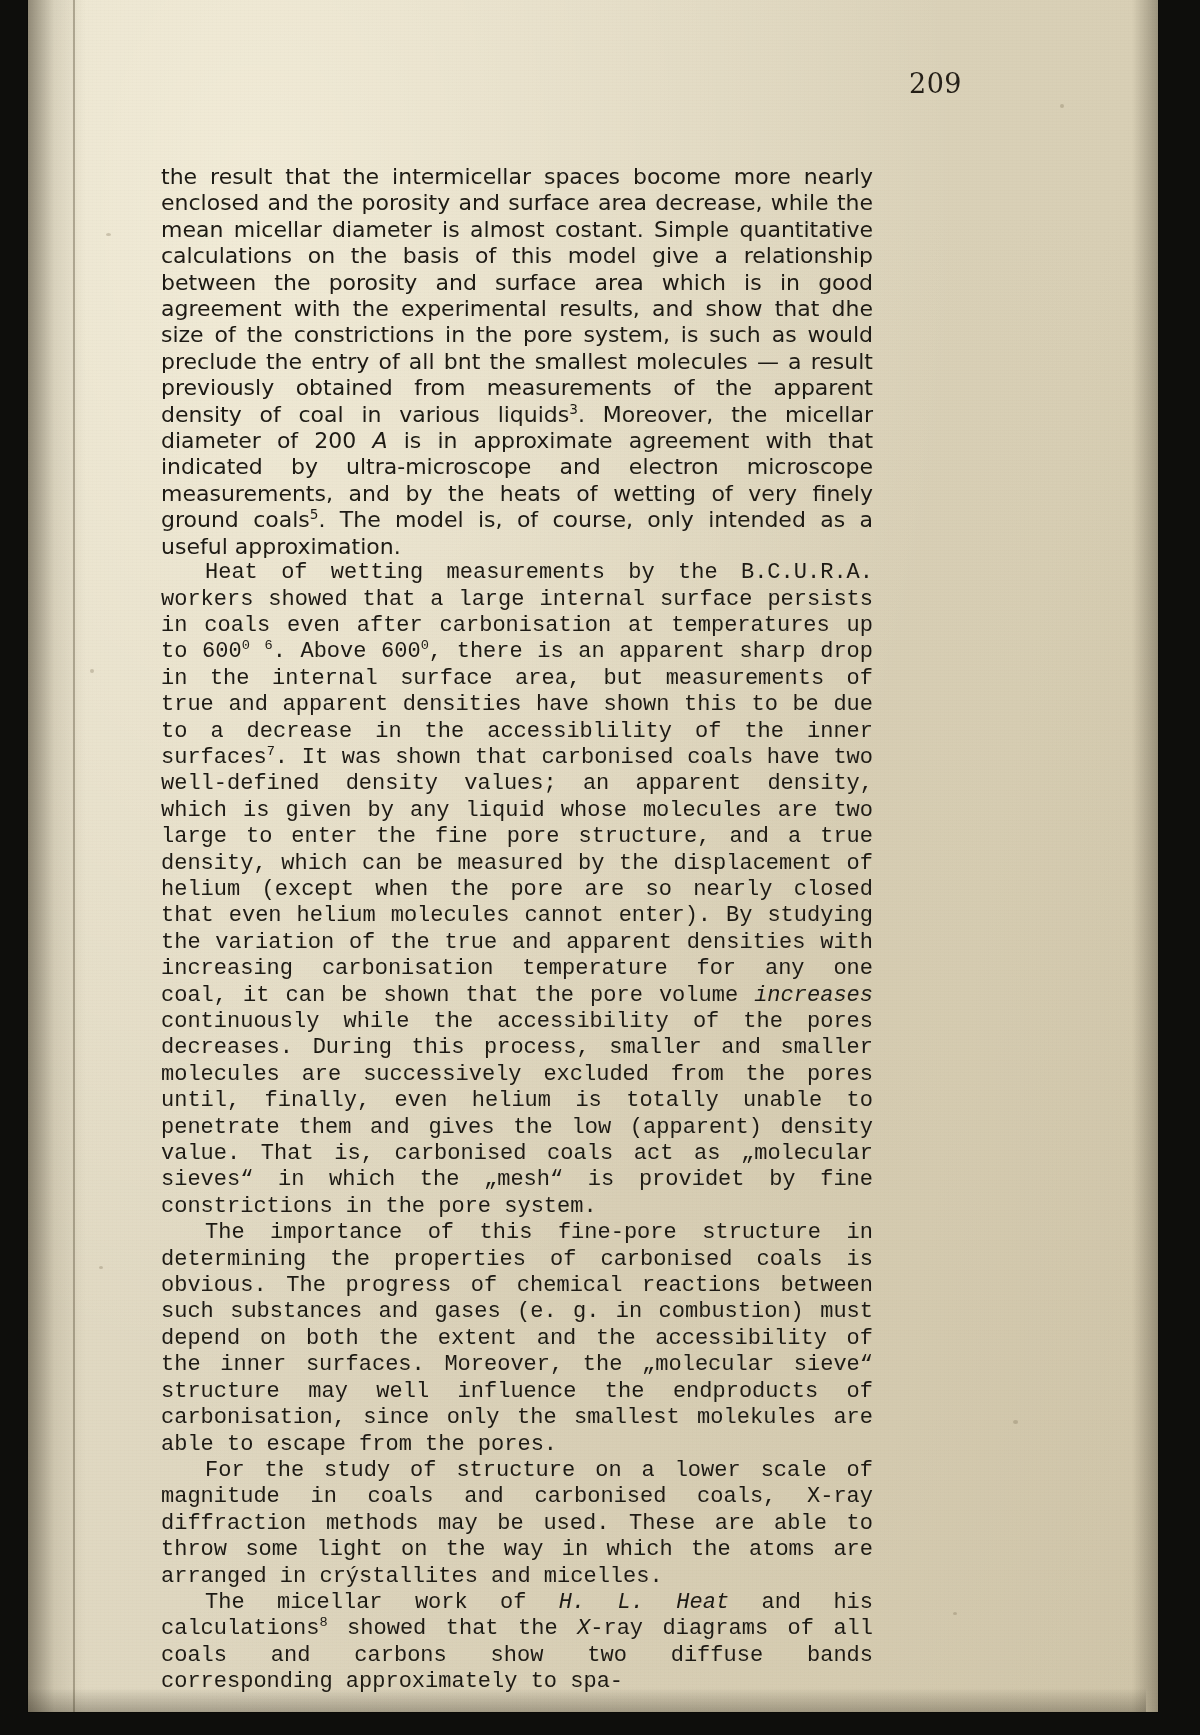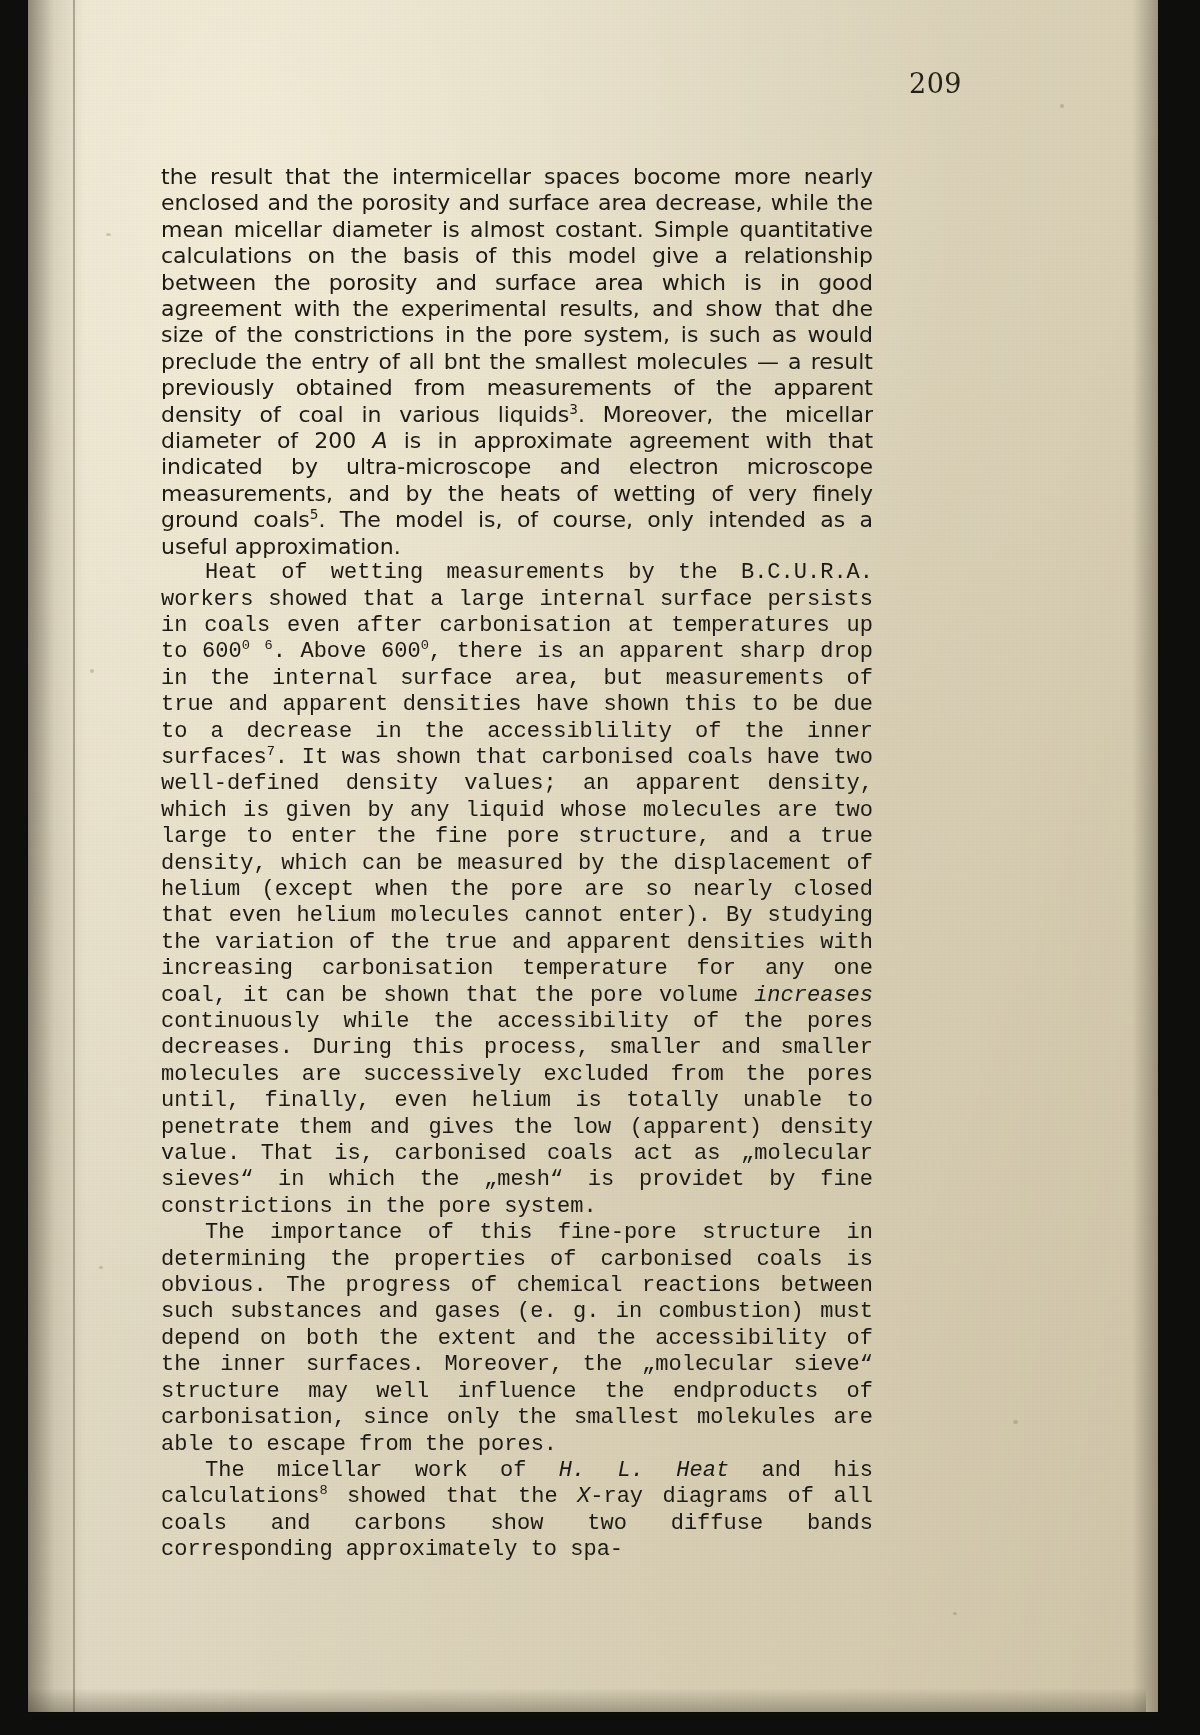--- a/index.html
+++ b/index.html
@@ -152,17 +152,18 @@
     <div class="speck" style="left:1032px;top:104px;  width:4px;  height:4px;"></div>
     <div class="speck" style="left:985px; top:1420px; width:5px;  height:4px;"></div>
     <div class="speck" style="left:925px; top:1612px; width:4px;  height:3px;"></div>
 
     <div id="page-number">209</div>
 
     <div id="text-column">
         <p class=""><span>the result that the intermicellar spaces bocome more nearly enclosed and the porosity and surface area decrease, while the mean micellar diameter is almost costant. Simple quantitative calculations on the basis of this model give a relationship between the porosity and surface area which is in good agreement with the experimental results, and show that dhe size of the constrictions in the pore system, is such as would preclude the entry of all bnt the smallest molecules — a result previously obtained from measurements of the apparent density of coal in various liquids</span><sup>3</sup><span>. Moreover, the micellar diameter of 200 </span><span class="it">A</span><span> is in approximate agreement with that indicated by ultra-microscope and electron microscope measurements, and by the heats of wetting of very finely ground coals</span><sup>5</sup><span>. The model is, of course, only intended as a useful approximation.</span></p>
         <p class="indent"><span>Heat of wetting measurements by the B.C.U.R.A. workers showed that a large internal surface persists in coals even after carbonisation at temperatures up to 600</span><sup>0</sup><span> </span><sup>6</sup><span>. Above 600</span><sup>0</sup><span>, there is an apparent sharp drop in the internal surface area, but measurements of true and apparent densities have shown this to be due to a decrease in the accessiblility of the inner surfaces</span><sup>7</sup><span>. It was shown that carbonised coals have two well-defined density values; an apparent density, which is given by any liquid whose molecules are two large to enter the fine pore structure, and a true density, which can be measured by the displacement of helium (except when the pore are so nearly closed that even helium molecules cannot enter). By studying the variation of the true and apparent densities with increasing carbonisation temperature for any one coal, it can be shown that the pore volume </span><span class="it">increases</span><span> continuously while the accessibility of the pores decreases. During this process, smaller and smaller molecules are successively excluded from the pores until, finally, even helium is totally unable to penetrate them and gives the low (apparent) density value. That is, carbonised coals act as „molecular sieves“ in which the „mesh“ is providet by fine constrictions in the pore system.</span></p>
         <p class="indent"><span>The importance of this fine-pore structure in determining the properties of carbonised coals is obvious. The progress of chemical reactions between such substances and gases (e. g. in combustion) must depend on both the extent and the accessibility of the inner surfaces. Moreover, the „molecular sieve“ structure may well influence the endproducts of carbonisation, since only the smallest molekules are able to escape from the pores.</span></p>
+        <p class="indent"><span>For the study of structure on a lower scale of magnitude in coals and carbonised coals, X-ray diffraction methods may be used. These are able to throw some light on the way in which the atoms are arranged in crýstallites and micelles.</span></p>
         <p class="indent"><span>The micellar work of </span><span class="it">H. L. Heat</span><span> and his calculations</span><sup>8</sup><span> showed that the </span><span class="it">X</span><span>-ray diagrams of all coals and carbons show two diffuse bands corresponding approximately to spa-</span></p>
       </div>
 
   </div>
 </div>
 
 </body></html>

